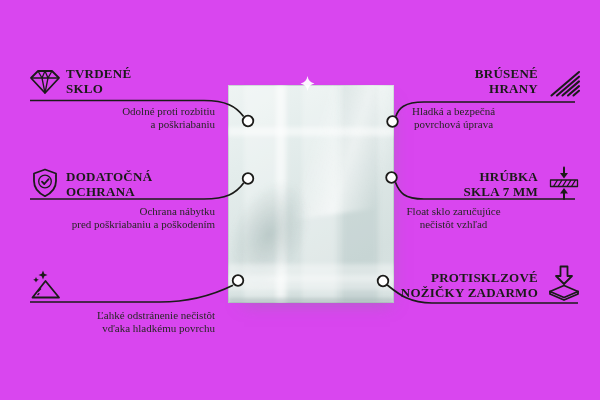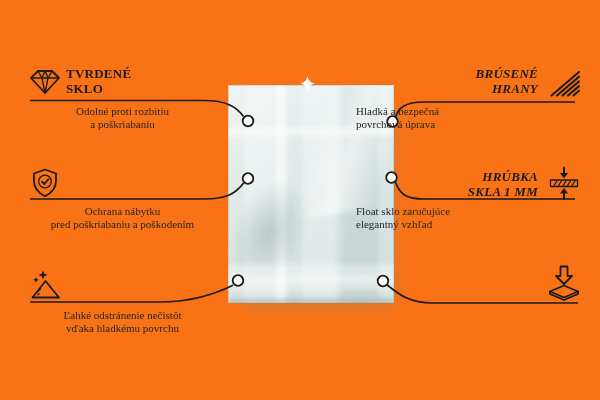--- a/index.html
+++ b/index.html
@@ -1,17 +1,17 @@
 <!DOCTYPE html>
 <html><head>
 <meta charset="utf-8">
 <style>
   html,body{margin:0;padding:0;background:#ffffff;}
   .stage{
-    position:relative;width:600px;height:400px;background:#f97316;overflow:hidden;
+    position:relative;width:600px;height:400px;background:#d946ef;overflow:hidden;
     font-family:"Liberation Serif", "DejaVu Serif", serif;color:#1b1b19;
   }
   
   .glass{
     position:absolute;left:228px;top:85px;width:166px;height:218px;z-index:1;
     background:linear-gradient(150deg,#eef4f3 0%,#e4edec 28%,#dce6e5 55%,#d5e0df 80%,#d9e3e2 100%);
     box-shadow:inset 0 0 0 1px rgba(160,178,178,.45), 6px 10px 16px -10px rgba(120,140,140,.5);
     overflow:hidden;
   }
   .glass .refl{position:absolute;filter:blur(2px);}
@@ -33,23 +33,23 @@
   .sparkle{position:absolute;left:299px;top:75px;z-index:3;}
   
   .connectors{position:absolute;left:0;top:0;z-index:2;}
   
   .ftitle{position:absolute;z-index:4;margin:0;font-size:13px;font-weight:700;
     line-height:15px;letter-spacing:.25px;white-space:pre-line;}
   .fdesc{position:absolute;z-index:4;margin:0;font-size:11px;font-weight:400;
     line-height:12.5px;white-space:pre-line;color:#262624;}
   .ficon{position:absolute;z-index:4;width:34px;height:34px;}
   .left-t{left:66px;width:130px;text-align:left;}
-  .left-d{left:30px;width:185px;text-align:center;}
-  .right-t{right:62px;width:170px;text-align:right;font-style:italic;}
-  .right-d{right:29px;width:215px;text-align:left;}
+  .left-d{left:30px;width:185px;text-align:right;}
+  .right-t{right:62px;width:170px;text-align:right;}
+  .right-d{right:39px;width:215px;text-align:center;}
   svg .ln{fill:none;stroke:#1b1b19;stroke-width:1.7;}
   svg .dot{fill:#ffffff;stroke:#1b1b19;stroke-width:1.8;}
   .ico{stroke:#1b1b19;fill:none;stroke-width:1.8;stroke-linejoin:round;stroke-linecap:round;}
   .ico-thin{stroke:#1b1b19;fill:none;stroke-width:1.3;stroke-linejoin:round;}
   .ico-fill{fill:#1b1b19;stroke:none;}
 </style>
 </head>
 <body>
 
 <div class="stage">
@@ -93,20 +93,22 @@
   <h3 class="ftitle left-t" style="top:66px">TVRDENÉ
 SKLO</h3>
   <p class="fdesc left-d" style="top:105px">Odolné proti rozbitiu
 a poškriabaniu</p>
 
   <svg class="ficon" style="left:28px;top:166px" viewBox="0 0 34 34">
     <path class="ico" d="M17 3.5 L28 7.5 V15 C28 22.5 23.5 27 17 30.2 C10.5 27 6 22.5 6 15 V7.5 Z"></path>
     <circle class="ico-thin" cx="17" cy="15.5" r="6.3"></circle>
     <path class="ico" d="M14 15.7 L16.3 18 L20.6 13.2"></path>
   </svg>
+  <h3 class="ftitle left-t" style="top:169px">DODATOČNÁ
+OCHRANA</h3>
   <p class="fdesc left-d" style="top:205px">Ochrana nábytku
 pred poškriabaniu a poškodením</p>
 
   <svg class="ficon" style="left:28px;top:268px" viewBox="0 0 34 34">
     <path class="ico" d="M4.5 29.5 L17.5 13 L31 29.5 Z"></path>
     <path class="ico-fill" d="M15 2.5 L16.3 5.7 L19.5 7 L16.3 8.3 L15 11.5 L13.7 8.3 L10.5 7 L13.7 5.7 Z"></path>
     <path class="ico-fill" d="M8 9 L8.9 10.9 L10.8 11.8 L8.9 12.7 L8 14.6 L7.1 12.7 L5.2 11.8 L7.1 10.9 Z"></path>
     <path class="ico-thin" d="M10 23.5 l3 -3 M9.5 27 l1.8 -1.8"></path>
   </svg>
   <p class="fdesc left-d" style="top:309px">Ľahké odstránenie nečistôt
@@ -122,23 +124,25 @@
 
   <svg class="ficon" style="left:547px;top:166px" viewBox="0 0 34 34">
     <path class="ico" style="stroke-width:2" d="M17 1.5 V7.5"></path>
     <path class="ico-fill" d="M13 7 H21 L17 12.5 Z"></path>
     <rect class="ico-thin" x="3.5" y="14" width="27" height="6.5"></rect>
     <path class="ico-thin" d="M6.5 20.5 L10.5 14 M11 20.5 L15 14 M15.5 20.5 L19.5 14 M20 20.5 L24 14 M24.5 20.5 L28.5 14"></path>
     <path class="ico" style="stroke-width:2" d="M17 33 V27"></path>
     <path class="ico-fill" d="M13 27.5 H21 L17 22 Z"></path>
   </svg>
   <h3 class="ftitle right-t" style="top:169px">HRÚBKA
-SKLA 1 MM</h3>
+SKLA 7 MM</h3>
   <p class="fdesc right-d" style="top:205px">Float sklo zaručujúce
-elegantný vzhľad</p>
+nečistôt vzhľad</p>
 
   <svg class="ficon" style="left:546px;top:264px;width:36px;height:42px" viewBox="0 0 36 42">
     <path class="ico" d="M14.5 2.5 H21.5 V12 H26 L18 20 L10 12 H14.5 Z"></path>
     <path class="ico" d="M4 27.5 L18 21.5 L32 27.5 L18 33.5 Z"></path>
     <path class="ico" d="M4 27.5 V30 L18 36 L32 30 V27.5"></path>
   </svg>
+  <h3 class="ftitle right-t" style="top:270px">PROTISKLZOVÉ
+NOŽIČKY ZADARMO</h3>
 
 </div>
 
 </body></html>

